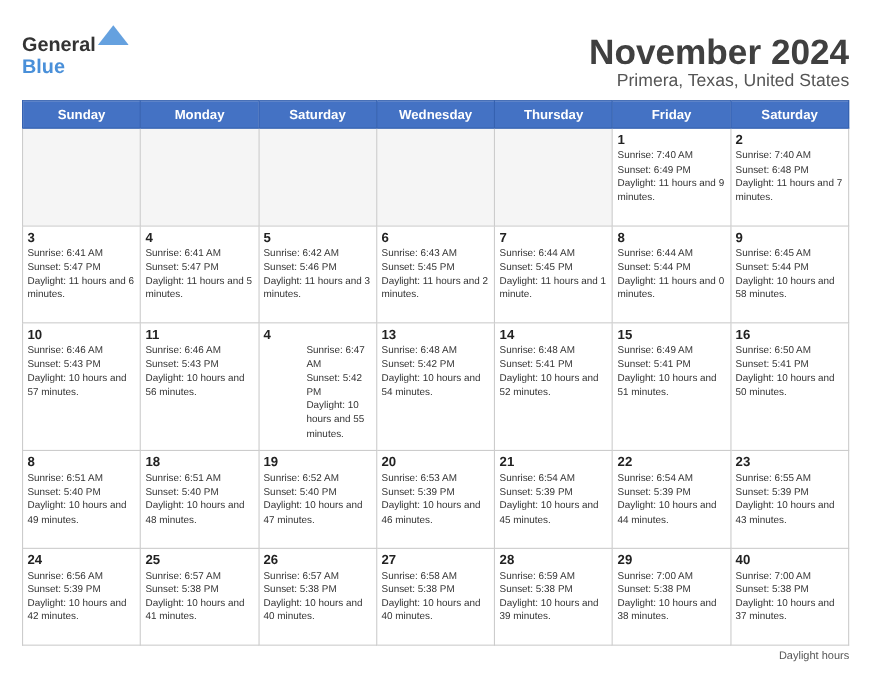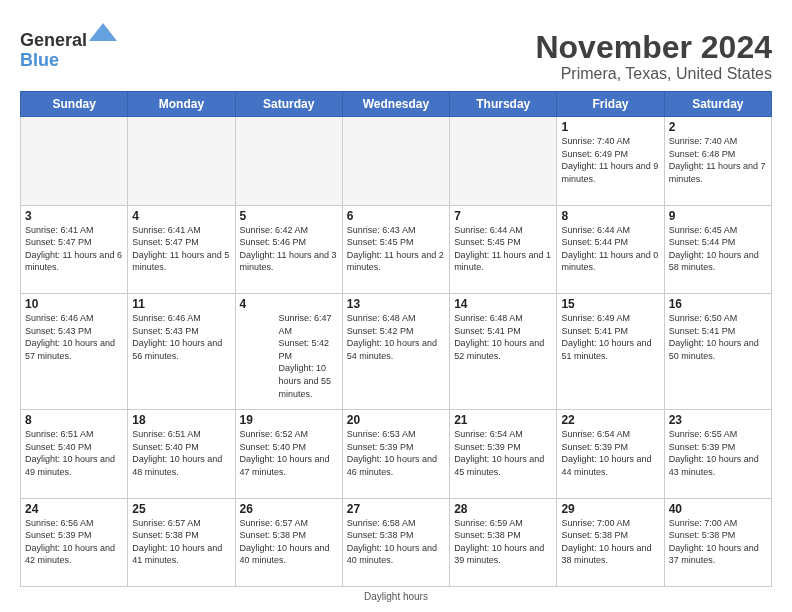--- a/index.html
+++ b/index.html
@@ -93,21 +93,21 @@
     }
     .day-info {
       font-size: 9px;
       color: #333;
       line-height: 1.4;
     }
     .footer-note {
       font-size: 10px;
       color: #555;
       margin-top: 4px;
-      text-align: center;
+      text-align: right;
     }
   </style>
 </head>
 <body>
 
 <div class="page">
   <div class="header">
     <div class="logo">
       <div>
         <div class="logo-text">

